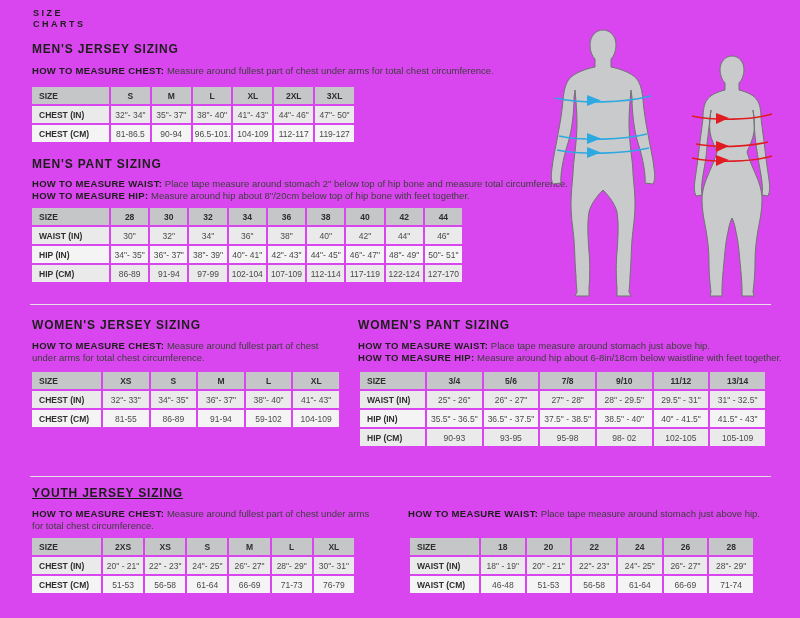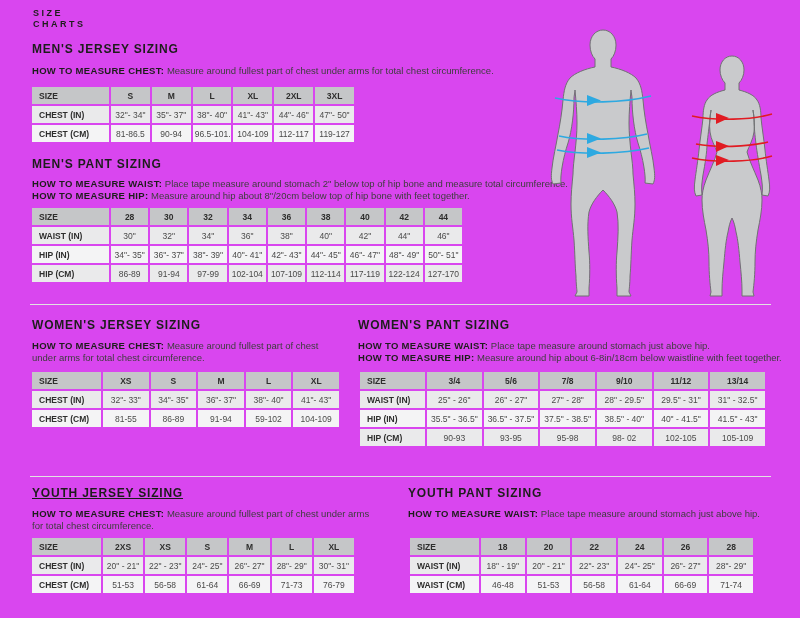--- a/index.html
+++ b/index.html
@@ -337,21 +337,20 @@
             <td>56-58</td>
             <td>61-64</td>
             <td>66-69</td>
             <td>71-73</td>
             <td>76-79</td>
           </tr>
         </tbody>
       </table>
     </div>
 
-  <h2 class="abs sec-title" style="left:408px;top:486px;">YOUTH PANT SIZING</h2>
   <div class="abs measure nowrap" style="left:408px;top:508px;">
     <b>HOW TO MEASURE WAIST:</b>
     <span>Place tape measure around stomach just above hip.</span>
   </div>
   <div class="abs tablebox" style="left:408px;top:536px;width:347px;--c1:60px;">
       <table>
         <thead>
           <tr>
             <th>SIZE</th>
             <th>18</th>

